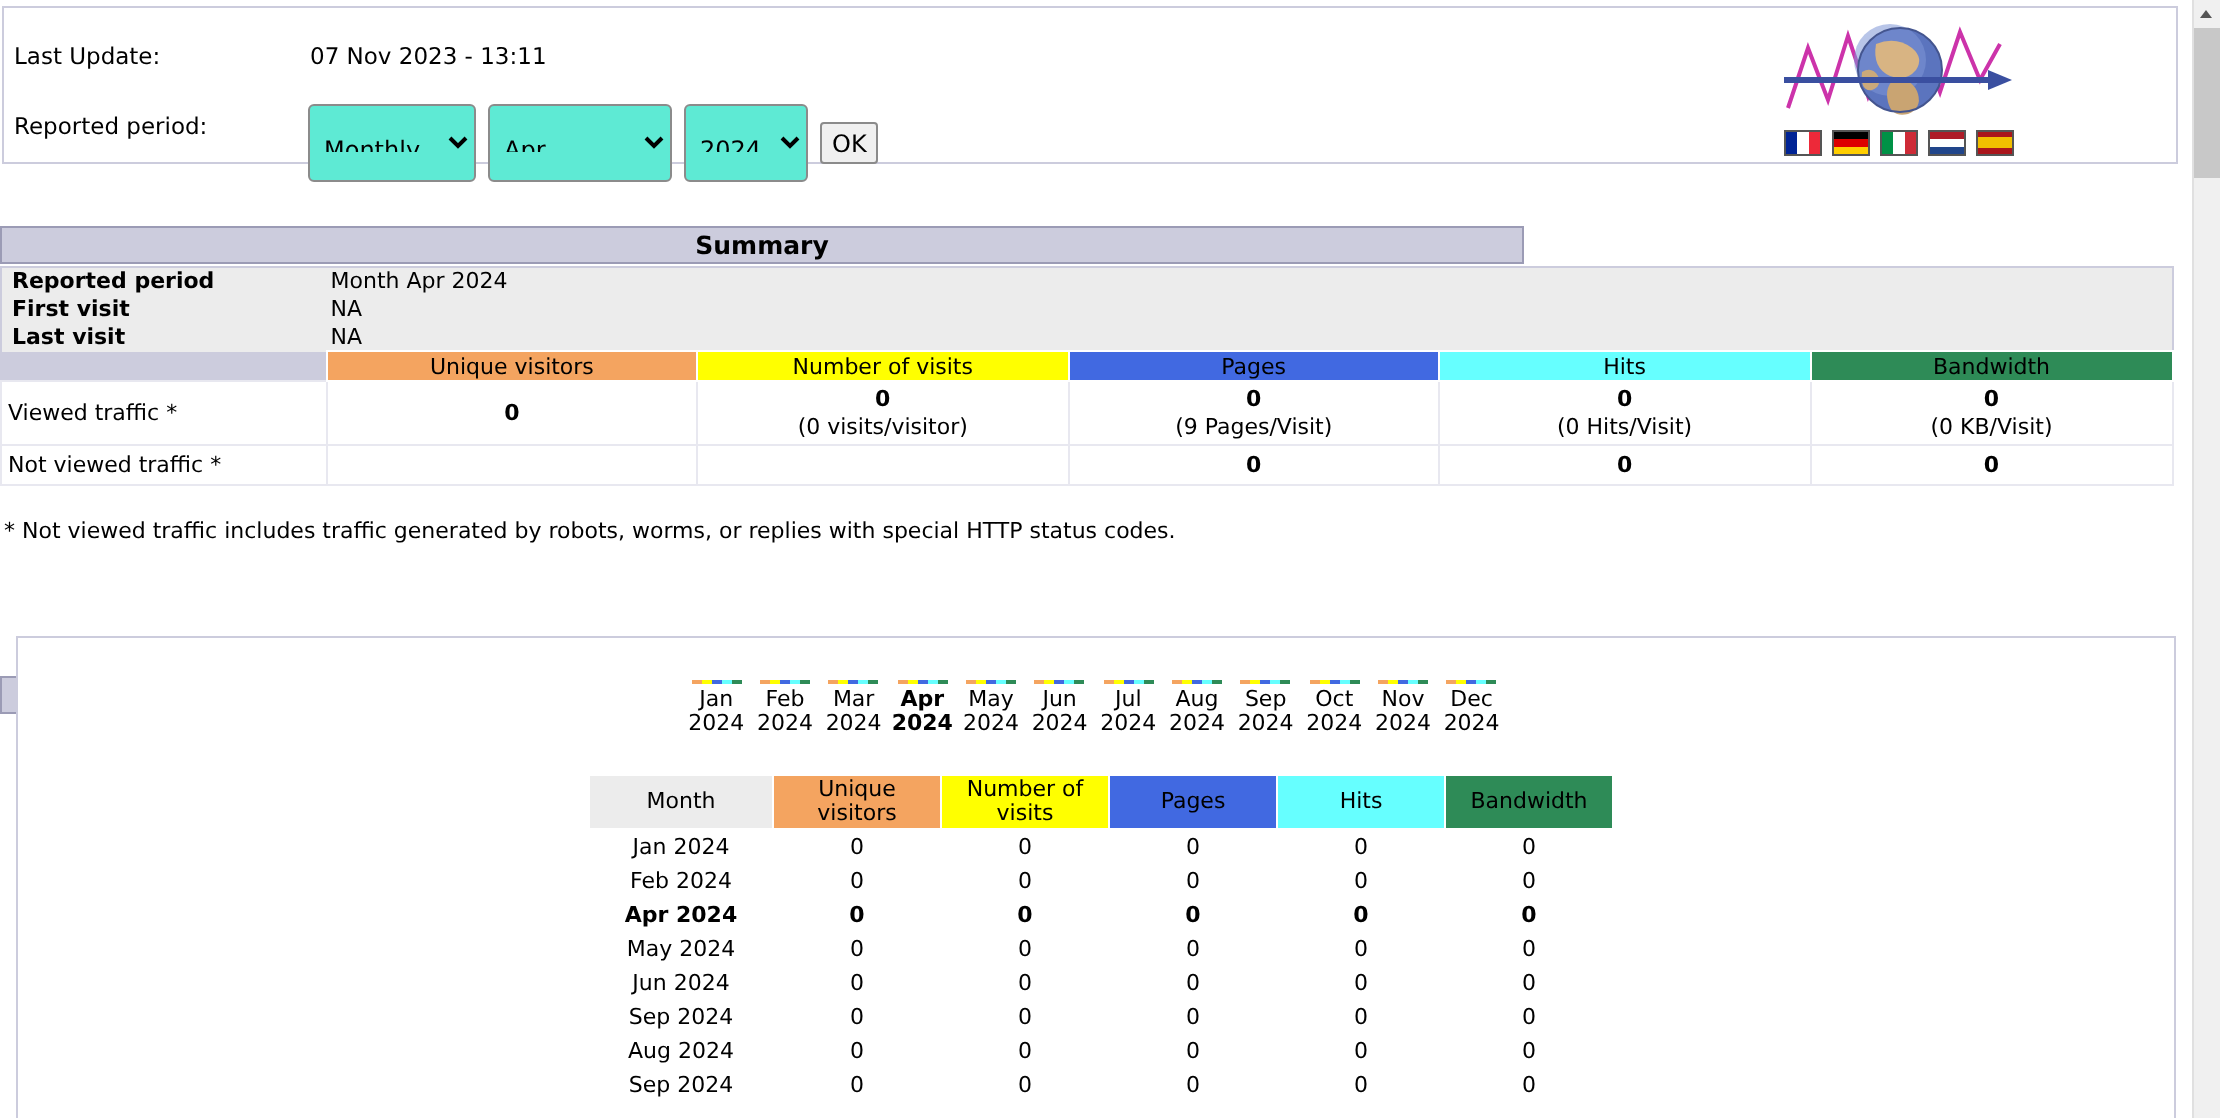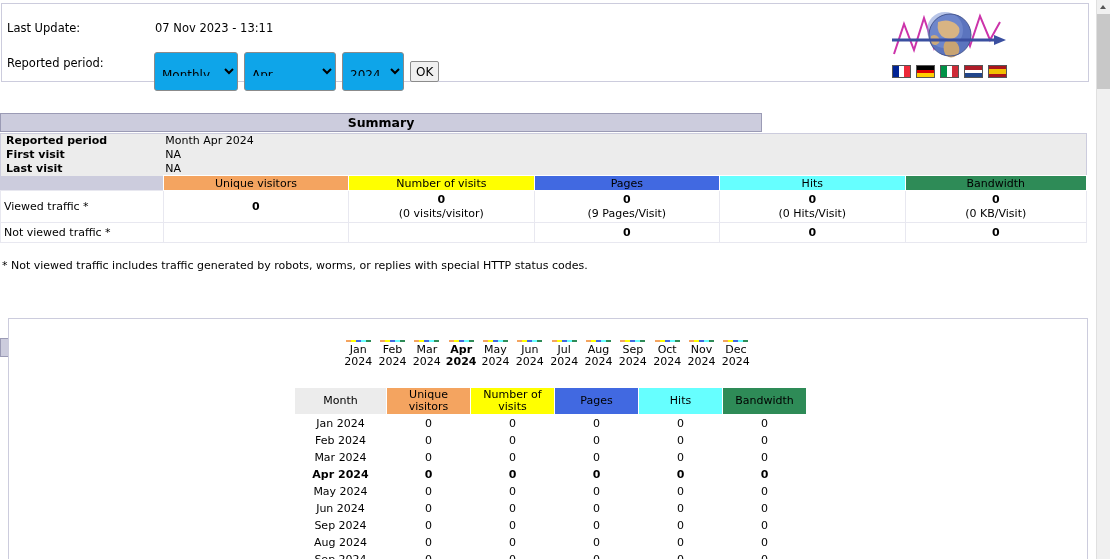--- a/index.html
+++ b/index.html
@@ -58,21 +58,21 @@
     position: absolute;
     left: 152px; top: 48px;
     display: flex;
     align-items: center;
     gap: 6px;
   }
   select.awselect {
     font-family: "DejaVu Sans", "Liberation Sans", sans-serif;
     font-size: 12px;
     color: #000;
-    background: #0ea5e9;
+    background: #5eead4;
     border: 1px solid #8B8B8B;
     border-radius: 3px;
     height: 39px;
     padding: 14px 3px;
   }
   #sel-period { width: 84px; }
   #sel-month  { width: 92px; }
   #sel-year   { width: 62px; }
   .ok-button {
     font-family: "DejaVu Sans", "Liberation Sans", sans-serif;
@@ -568,28 +568,20 @@
               <td>0</td>
             </tr>
             <tr>
               <td class="mname">Feb 2024</td>
               <td>0</td>
               <td>0</td>
               <td>0</td>
               <td>0</td>
               <td>0</td>
             </tr>
-            <tr>
-              <td class="mname">Mar 2024</td>
-              <td>0</td>
-              <td>0</td>
-              <td>0</td>
-              <td>0</td>
-              <td>0</td>
-            </tr>
             <tr class="current">
               <td class="mname">Apr 2024</td>
               <td>0</td>
               <td>0</td>
               <td>0</td>
               <td>0</td>
               <td>0</td>
             </tr>
             <tr>
               <td class="mname">May 2024</td>

